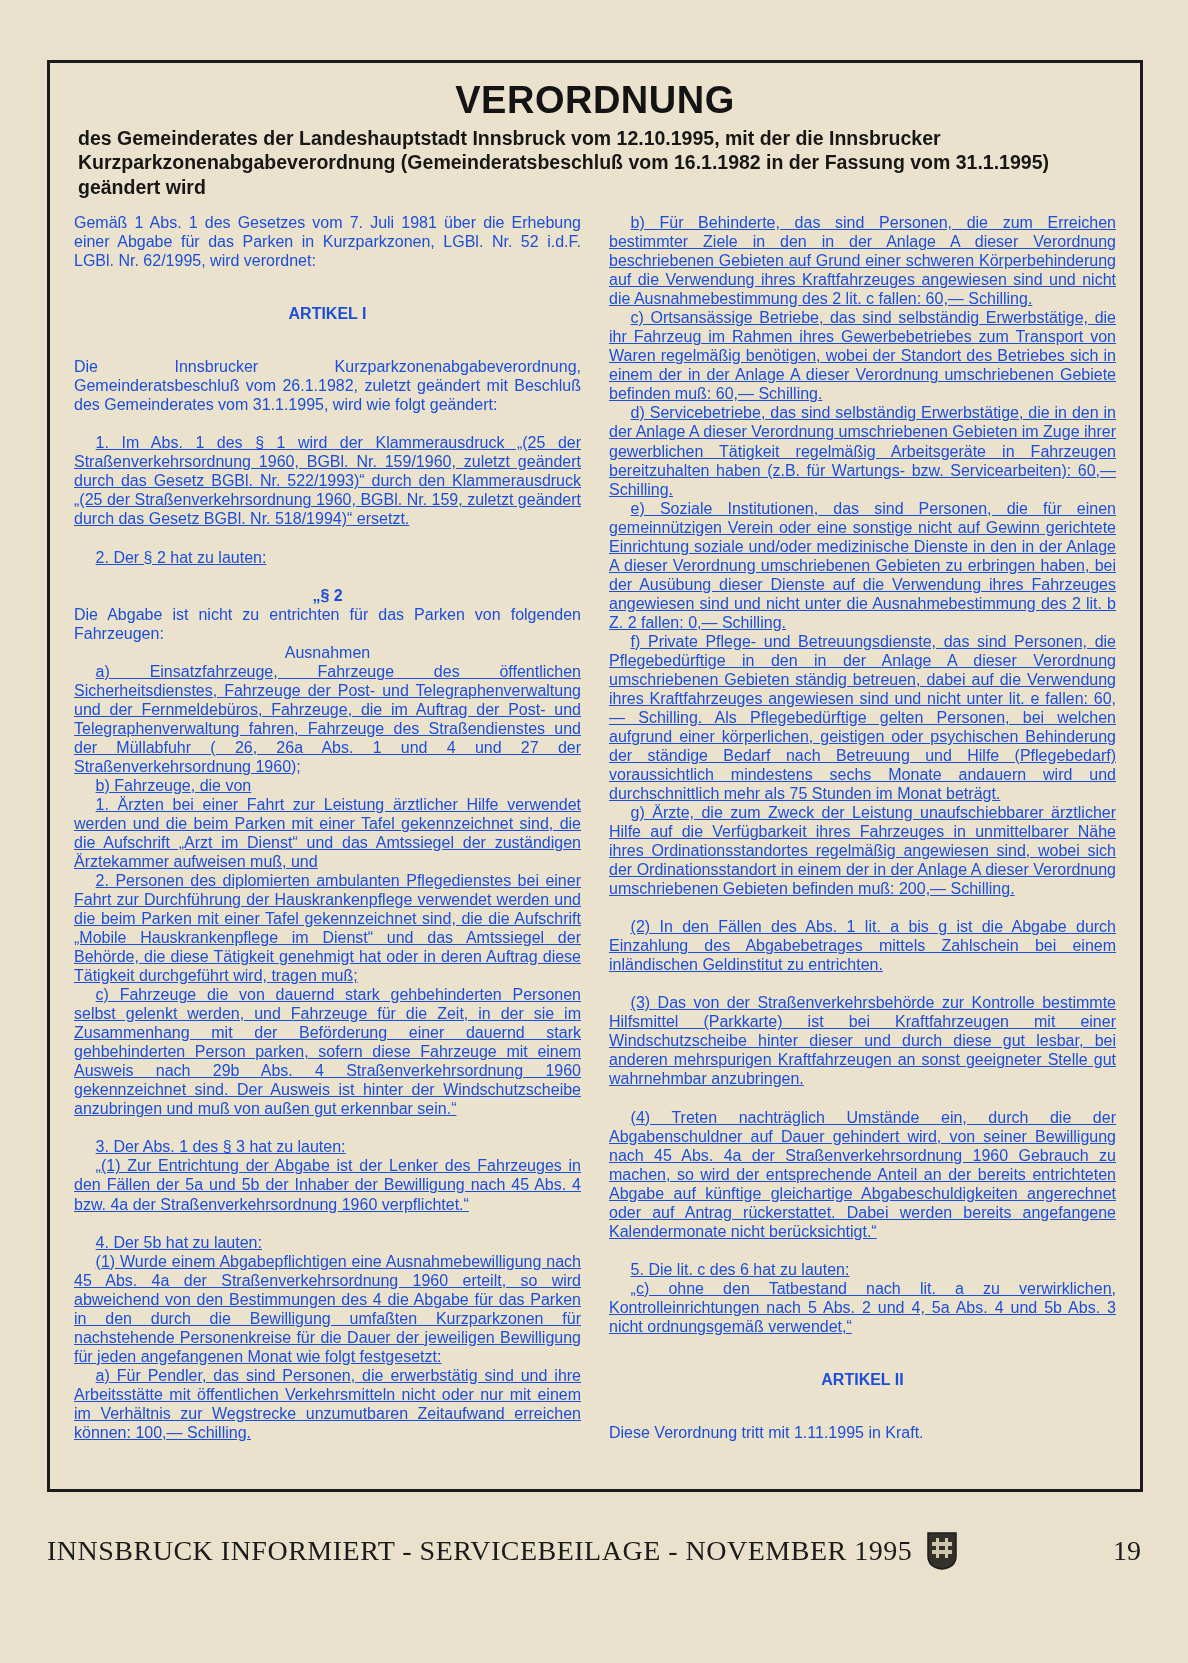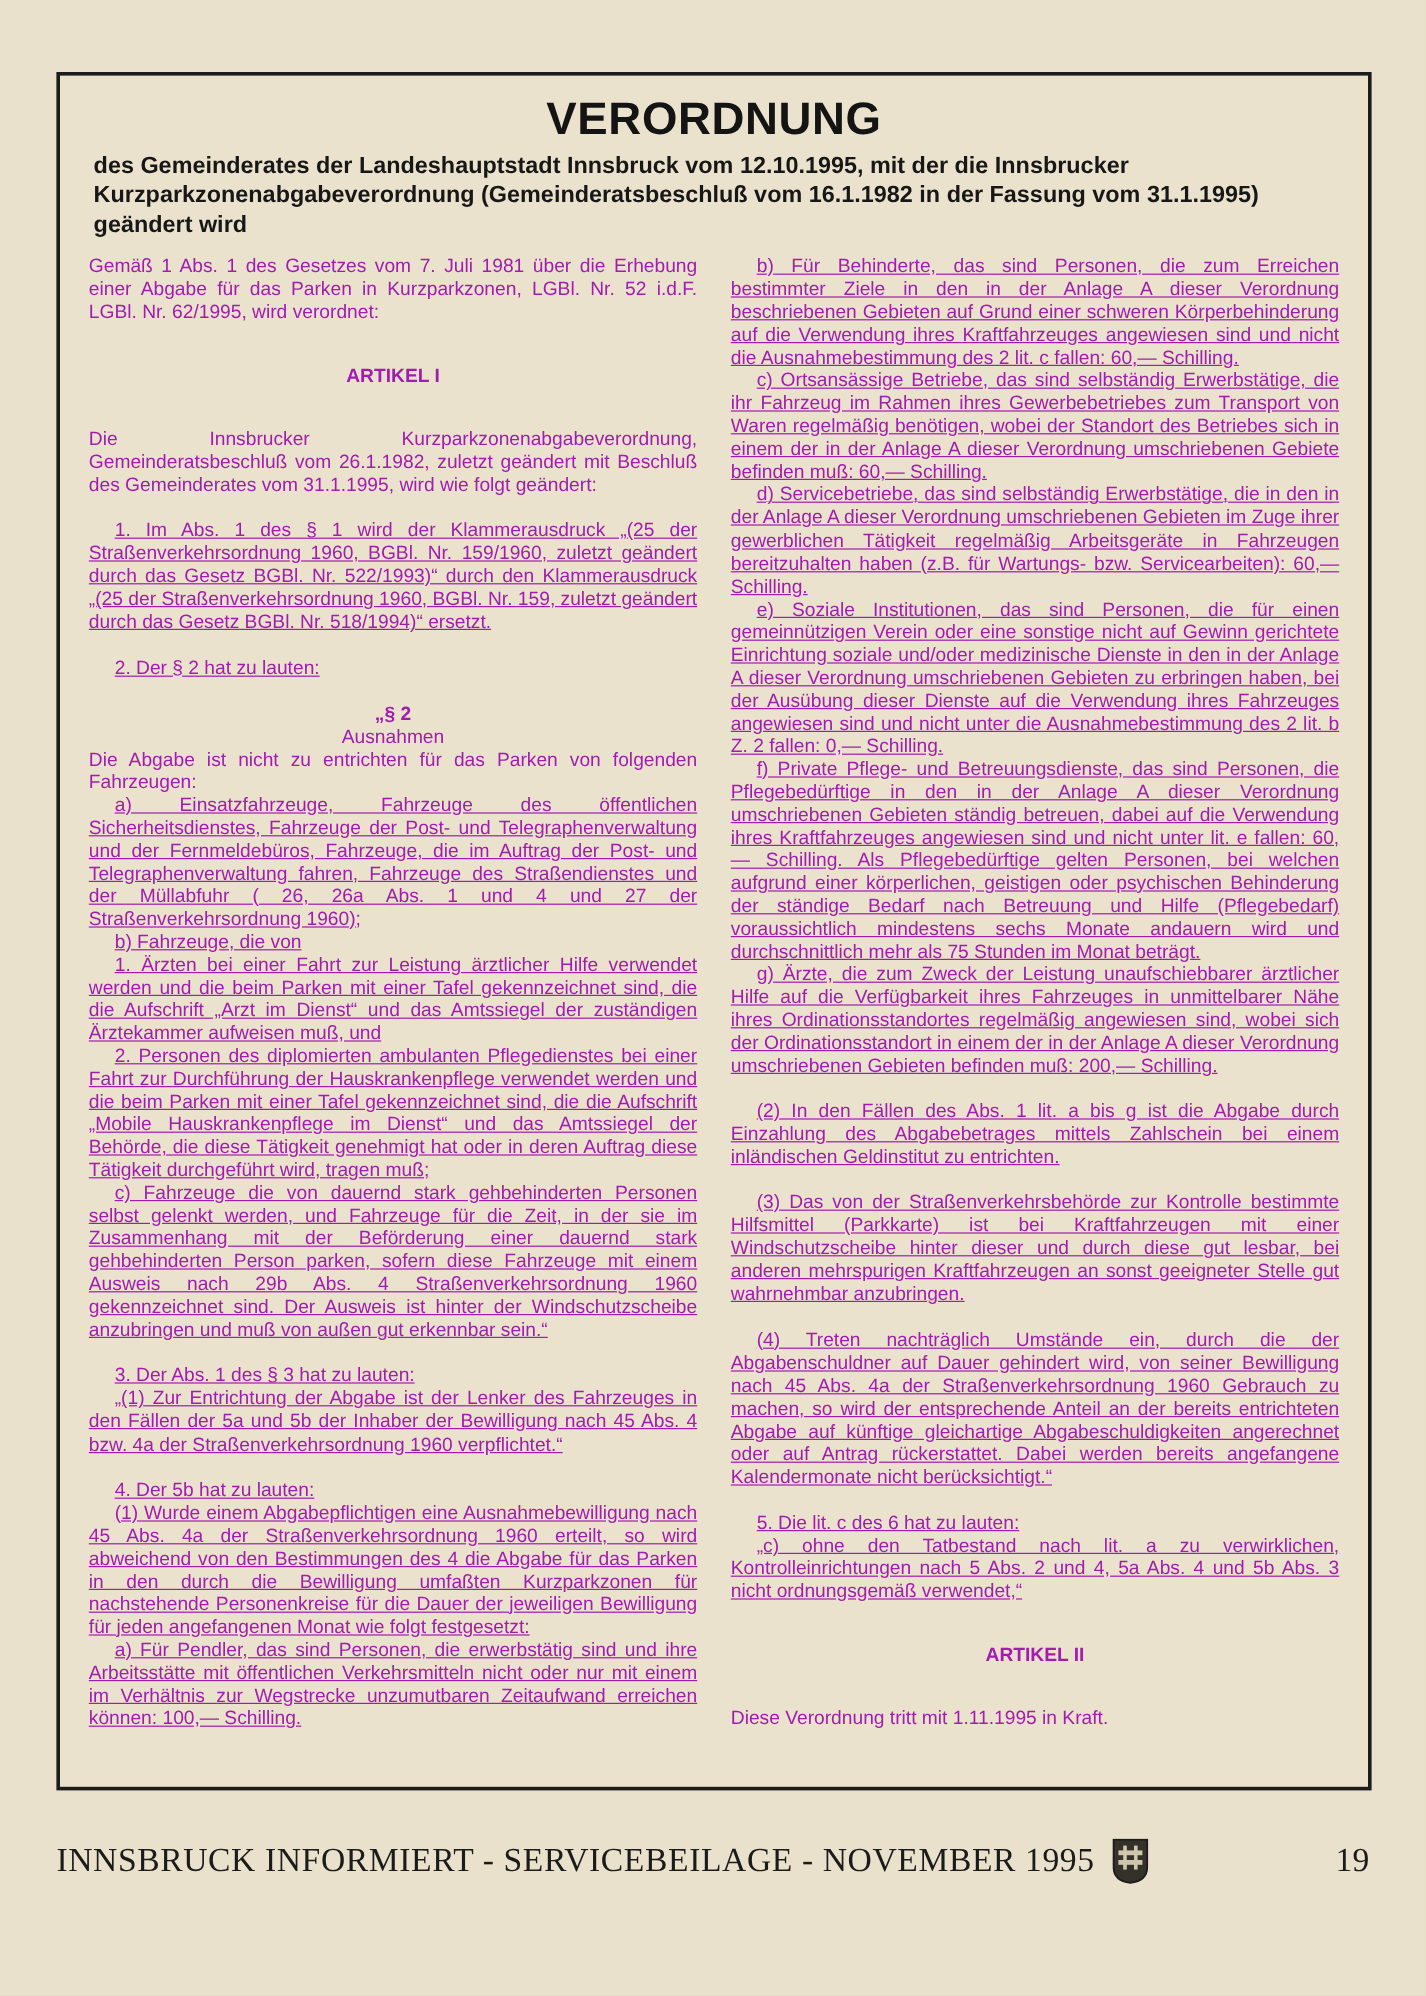--- a/index.html
+++ b/index.html
@@ -53,21 +53,21 @@
     gap: 28px;
     margin-top: 14px;
   }
 
   .col {
     flex: 1 1 0;
     min-width: 0;
     font-size: 16px;
     line-height: 1.19;
     text-align: justify;
-    color: #a21caf;
+    color: #1d4ed8;
   }
 
   .block { margin: 0; }
   .indent { text-indent: 1.35em; text-decoration: underline; }
   .gap { margin-top: 19px; }
   .gap-lg { margin-top: 34px; }
   .heading {
     text-align: left;
     text-align-last: center;
     font-weight: bold;
@@ -108,22 +108,22 @@
     <p class="doc-subtitle">des Gemeinderates der Landeshauptstadt Innsbruck vom 12.10.1995, mit der die Innsbrucker Kurzparkzonenabgabeverordnung (Gemeinderatsbeschluß vom 16.1.1982 in der Fassung vom 31.1.1995) geändert wird</p>
 
     <div class="columns">
       <div class="col" id="col-left">
           <p class="block ">Gemäß 1 Abs. 1 des Gesetzes vom 7. Juli 1981 über die Erhebung einer Abgabe für das Parken in Kurzparkzonen, LGBl. Nr. 52 i.d.F. LGBl. Nr. 62/1995, wird verordnet:</p>
           <p class="block heading gap-lg">ARTIKEL I</p>
           <p class="block gap-lg">Die Innsbrucker Kurzparkzonenabgabeverordnung, Gemeinderatsbeschluß vom 26.1.1982, zuletzt geändert mit Beschluß des Gemeinderates vom 31.1.1995, wird wie folgt geändert:</p>
           <p class="block indent gap">1. Im Abs. 1 des § 1 wird der Klammerausdruck „(25 der Straßenverkehrsordnung 1960, BGBl. Nr. 159/1960, zuletzt geändert durch das Gesetz BGBl. Nr. 522/1993)“ durch den Klammerausdruck „(25 der Straßenverkehrsordnung 1960, BGBl. Nr. 159, zuletzt geändert durch das Gesetz BGBl. Nr. 518/1994)“ ersetzt.</p>
           <p class="block indent gap">2. Der § 2 hat zu lauten:</p>
           <p class="block heading gap">„§ 2</p>
+          <p class="block ">Die Abgabe ist nicht zu entrichten für das Parken von folgenden Fahrzeugen:</p>
           <p class="block center">Ausnahmen</p>
-          <p class="block ">Die Abgabe ist nicht zu entrichten für das Parken von folgenden Fahrzeugen:</p>
           <p class="block indent">a) Einsatzfahrzeuge, Fahrzeuge des öffentlichen Sicherheitsdienstes, Fahrzeuge der Post- und Telegraphenverwaltung und der Fernmeldebüros, Fahrzeuge, die im Auftrag der Post- und Telegraphenverwaltung fahren, Fahrzeuge des Straßendienstes und der Müllabfuhr ( 26, 26a Abs. 1 und 4 und 27 der Straßenverkehrsordnung 1960);</p>
           <p class="block indent">b) Fahrzeuge, die von</p>
           <p class="block indent">1. Ärzten bei einer Fahrt zur Leistung ärztlicher Hilfe verwendet werden und die beim Parken mit einer Tafel gekennzeichnet sind, die die Aufschrift „Arzt im Dienst“ und das Amtssiegel der zuständigen Ärztekammer aufweisen muß, und</p>
           <p class="block indent">2. Personen des diplomierten ambulanten Pflegedienstes bei einer Fahrt zur Durchführung der Hauskrankenpflege verwendet werden und die beim Parken mit einer Tafel gekennzeichnet sind, die die Aufschrift „Mobile Hauskrankenpflege im Dienst“ und das Amtssiegel der Behörde, die diese Tätigkeit genehmigt hat oder in deren Auftrag diese Tätigkeit durchgeführt wird, tragen muß;</p>
           <p class="block indent">c) Fahrzeuge die von dauernd stark gehbehinderten Personen selbst gelenkt werden, und Fahrzeuge für die Zeit, in der sie im Zusammenhang mit der Beförderung einer dauernd stark gehbehinderten Person parken, sofern diese Fahrzeuge mit einem Ausweis nach 29b Abs. 4 Straßenverkehrsordnung 1960 gekennzeichnet sind. Der Ausweis ist hinter der Windschutzscheibe anzubringen und muß von außen gut erkennbar sein.“</p>
           <p class="block indent gap">3. Der Abs. 1 des § 3 hat zu lauten:</p>
           <p class="block indent">„(1) Zur Entrichtung der Abgabe ist der Lenker des Fahrzeuges in den Fällen der 5a und 5b der Inhaber der Bewilligung nach 45 Abs. 4 bzw. 4a der Straßenverkehrsordnung 1960 verpflichtet.“</p>
           <p class="block indent gap">4. Der 5b hat zu lauten:</p>
           <p class="block indent">(1) Wurde einem Abgabepflichtigen eine Ausnahmebewilligung nach 45 Abs. 4a der Straßenverkehrsordnung 1960 erteilt, so wird abweichend von den Bestimmungen des 4 die Abgabe für das Parken in den durch die Bewilligung umfaßten Kurzparkzonen für nachstehende Personenkreise für die Dauer der jeweiligen Bewilligung für jeden angefangenen Monat wie folgt festgesetzt:</p>
           <p class="block indent">a) Für Pendler, das sind Personen, die erwerbstätig sind und ihre Arbeitsstätte mit öffentlichen Verkehrsmitteln nicht oder nur mit einem im Verhältnis zur Wegstrecke unzumutbaren Zeitaufwand erreichen können: 100,— Schilling.</p>

